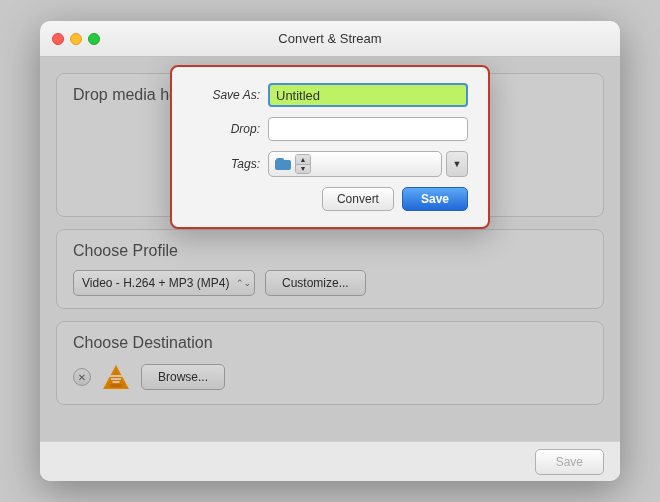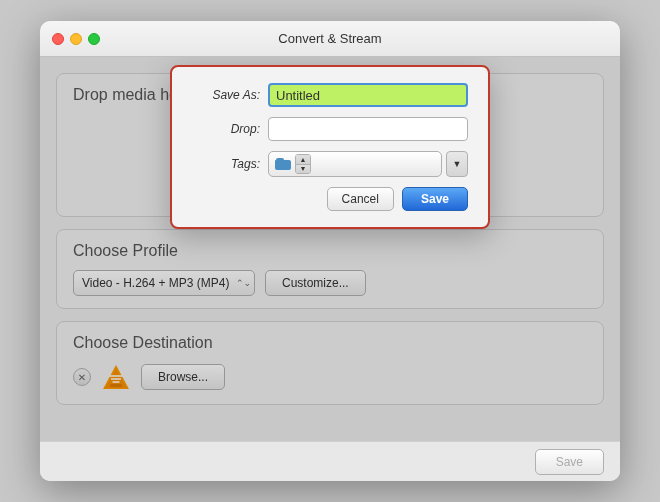--- a/index.html
+++ b/index.html
@@ -411,21 +411,21 @@
             <div class="folder-icon-small"></div>
             <div class="where-stepper">
               <div class="where-stepper-up">▲</div>
               <div class="where-stepper-dn">▼</div>
             </div>
           </div>
           <div class="where-chevron-btn">▼</div>
         </div>
 
         <div class="dialog-buttons">
-          <button class="btn-cancel">Cancel</button>
+          <button class="btn-cancel">Convert</button>
           <button class="btn-save-blue">Save</button>
         </div>
 
       </div>
     </div>
 
     <div class="section">
       <div class="section-title">Drop media her</div>
       <div class="drop-media-area">
         <span class="media-filename">Beautiful You.mov</span>

